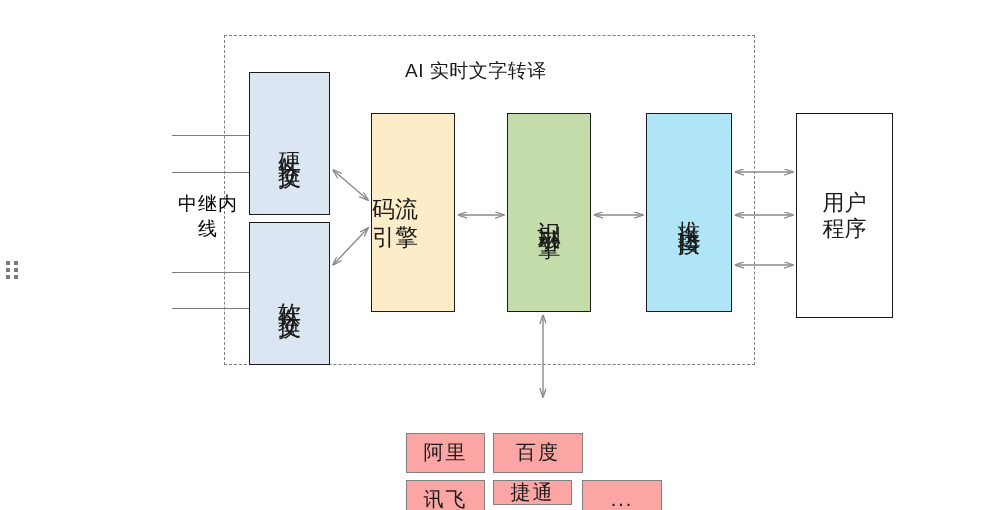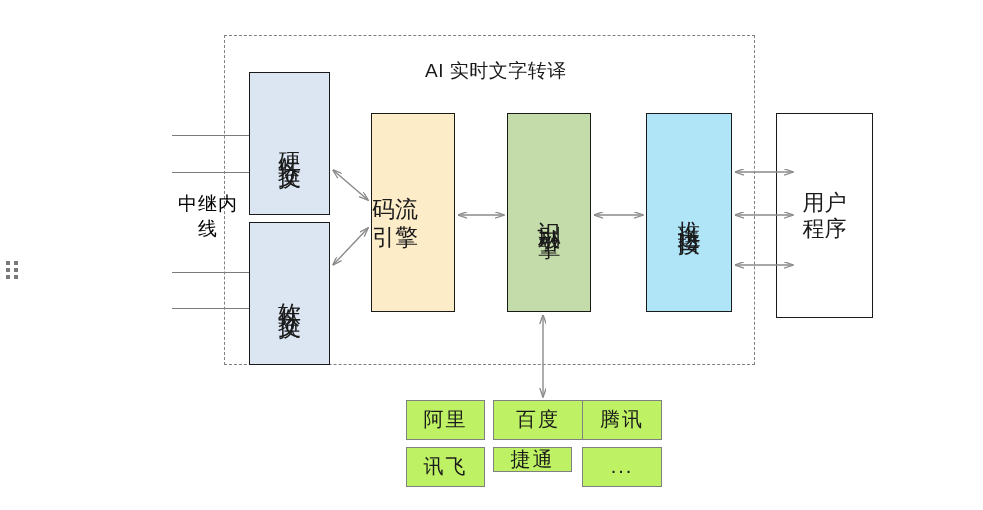--- a/index.html
+++ b/index.html
@@ -68,24 +68,25 @@
     background: #b0e4f7;
     border: 1.6px solid #1a1a1a;
     font-size: 23px;
   }
   .white-box {
     background: #ffffff;
     border: 1.4px solid #1a1a1a;
     font-size: 22px;
   }
   .gray-box {
-    background: #bef264;
+    background: #fca5a5;
     border: 1.2px solid #808080;
     font-size: 20px;
     letter-spacing: 2px;
+    margin-top: 33px;
   }
   .stack-text {
     display: block;
   }
   .plain-label {
     position: absolute;
     font-size: 19px;
     color: #000000;
     line-height: 1.3;
     text-align: center;
@@ -124,21 +125,21 @@
     <i></i>
     <i></i>
     <i></i>
     <i></i>
     <i></i>
     <i></i>
   </div>
 
   <div class="dashed-group" style="left:224px; top:35px; width:531px; height:330px;"></div>
 
-  <div class="group-title" style="left:425px; top:58px;">AI 实时文字转译</div>
+  <div class="group-title" style="left:405px; top:58px;">AI 实时文字转译</div>
 
   <div class="trunk-line" style="left:172px; top:135px; width:82px;"></div>
   <div class="trunk-line" style="left:172px; top:172px; width:82px;"></div>
   <div class="trunk-line" style="left:172px; top:272px; width:82px;"></div>
   <div class="trunk-line" style="left:172px; top:308px; width:82px;"></div>
 
   <div class="plain-label" style="left:172px; top:192px; width:72px;">
     <span class="stack-text">中继内线</span>
   </div>
 
@@ -156,33 +157,30 @@
   </div>
 
   <div class="box green-box vbox" style="left:507px; top:113px; width:84px; height:199px;">
     <span>识别引擎</span>
   </div>
 
   <div class="box cyan-box vbox" style="left:646px; top:113px; width:86px; height:199px;">
     <span>推送接口</span>
   </div>
 
-  <div class="box white-box" style="left:776px; top:113px; width:97px; height:205px; flex-direction:column;">
+  <div class="box white-box" style="left:796px; top:113px; width:97px; height:205px; flex-direction:column;">
     <span class="stack-text">用户</span>
     <span class="stack-text">程序</span>
   </div>
 
   <div class="box gray-box" style="left:406px; top:400px; width:79px; height:40px;">
     <span>阿里</span>
   </div>
   <div class="box gray-box" style="left:493px; top:400px; width:90px; height:40px;">
     <span>百度</span>
-  </div>
-  <div class="box gray-box" style="left:582px; top:400px; width:80px; height:40px;">
-    <span>腾讯</span>
   </div>
 
   <div class="box gray-box" style="left:406px; top:447px; width:79px; height:40px;">
     <span>讯飞</span>
   </div>
   <div class="box gray-box" style="left:493px; top:447px; width:79px; height:25px;">
     <span>捷通</span>
   </div>
   <div class="box gray-box" style="left:582px; top:447px; width:80px; height:40px;">
     <span>...</span>

